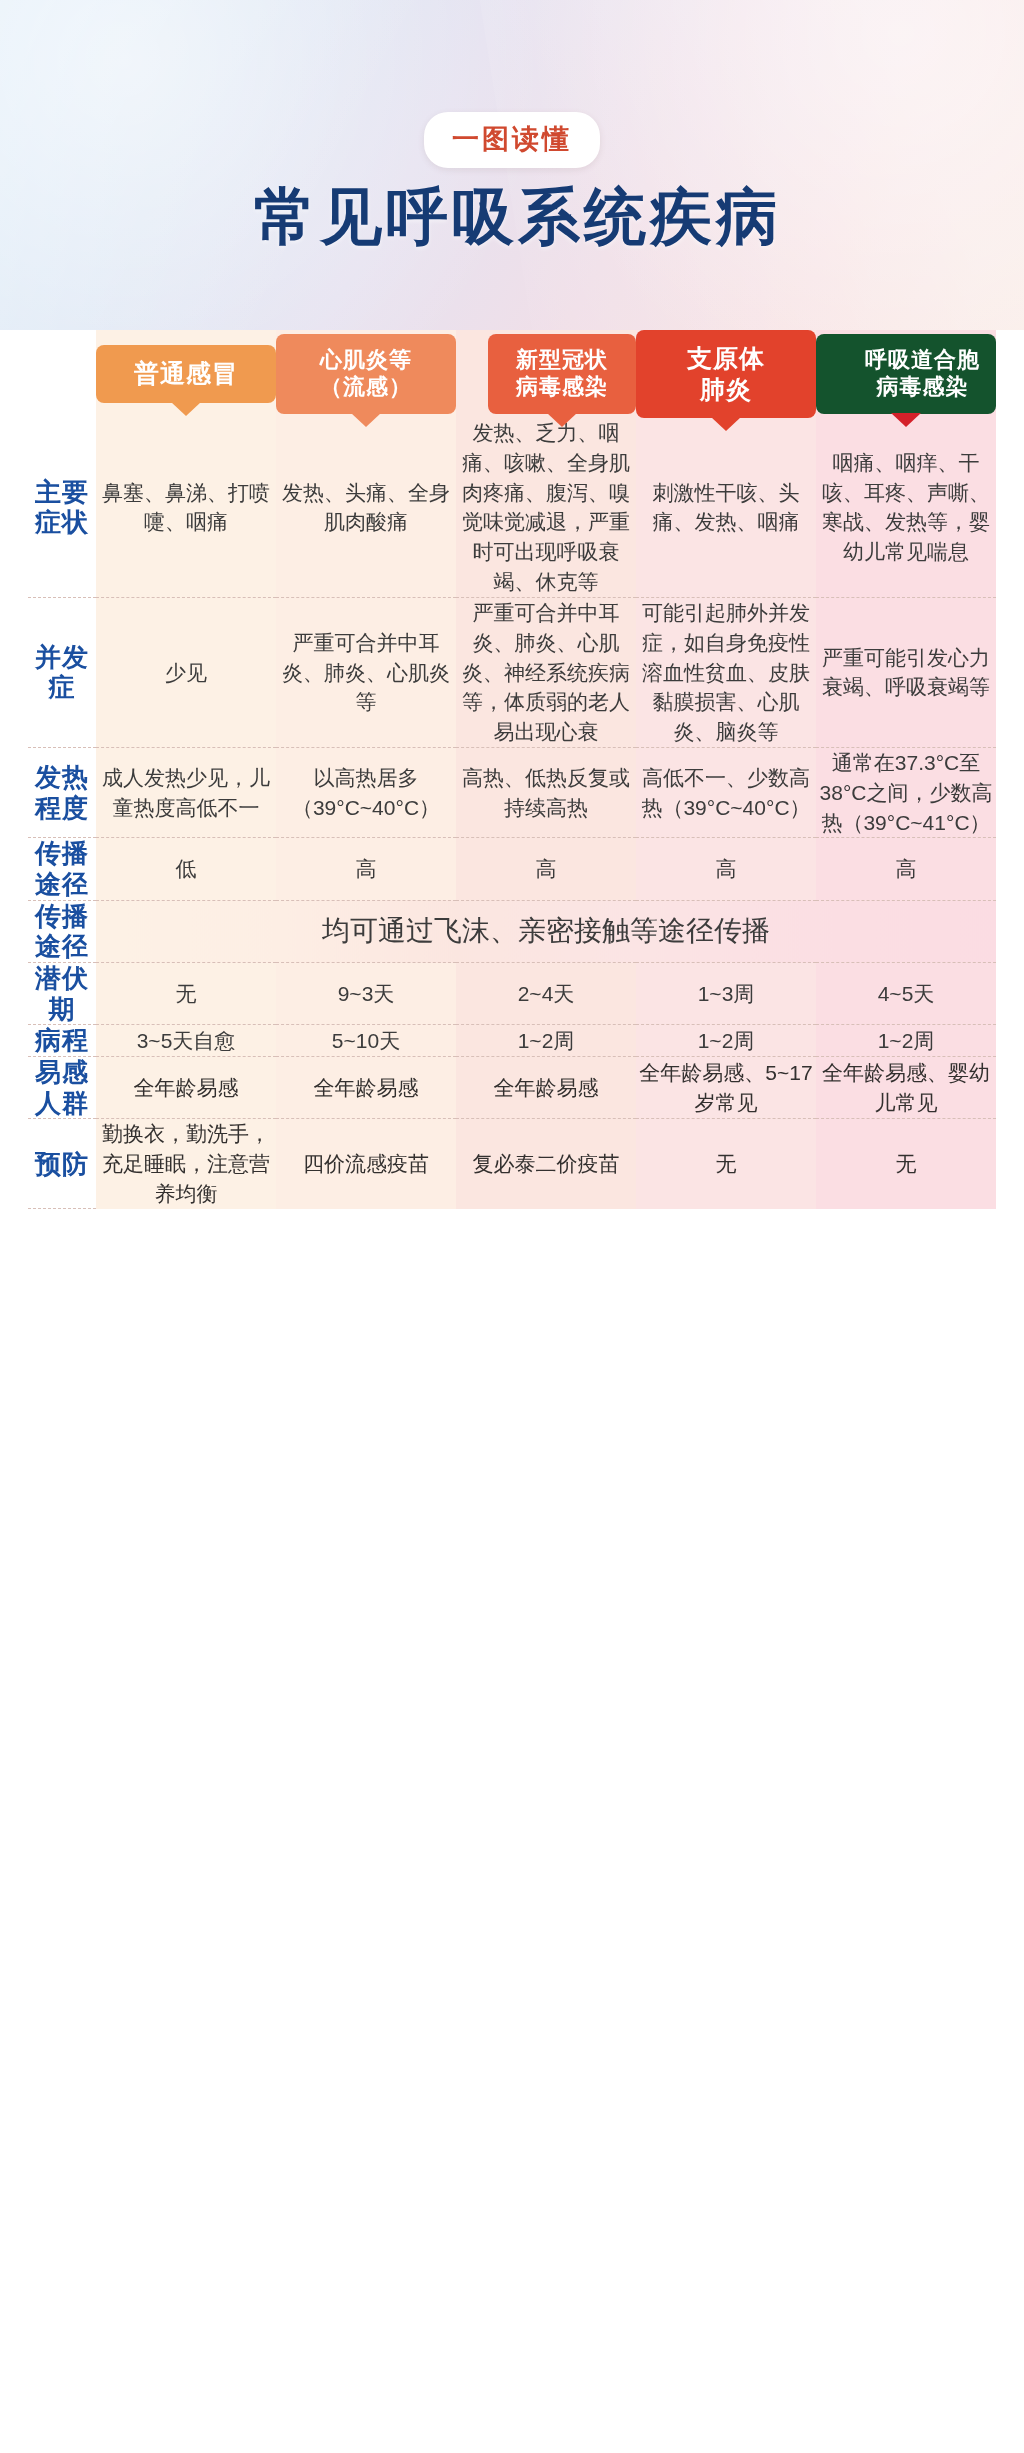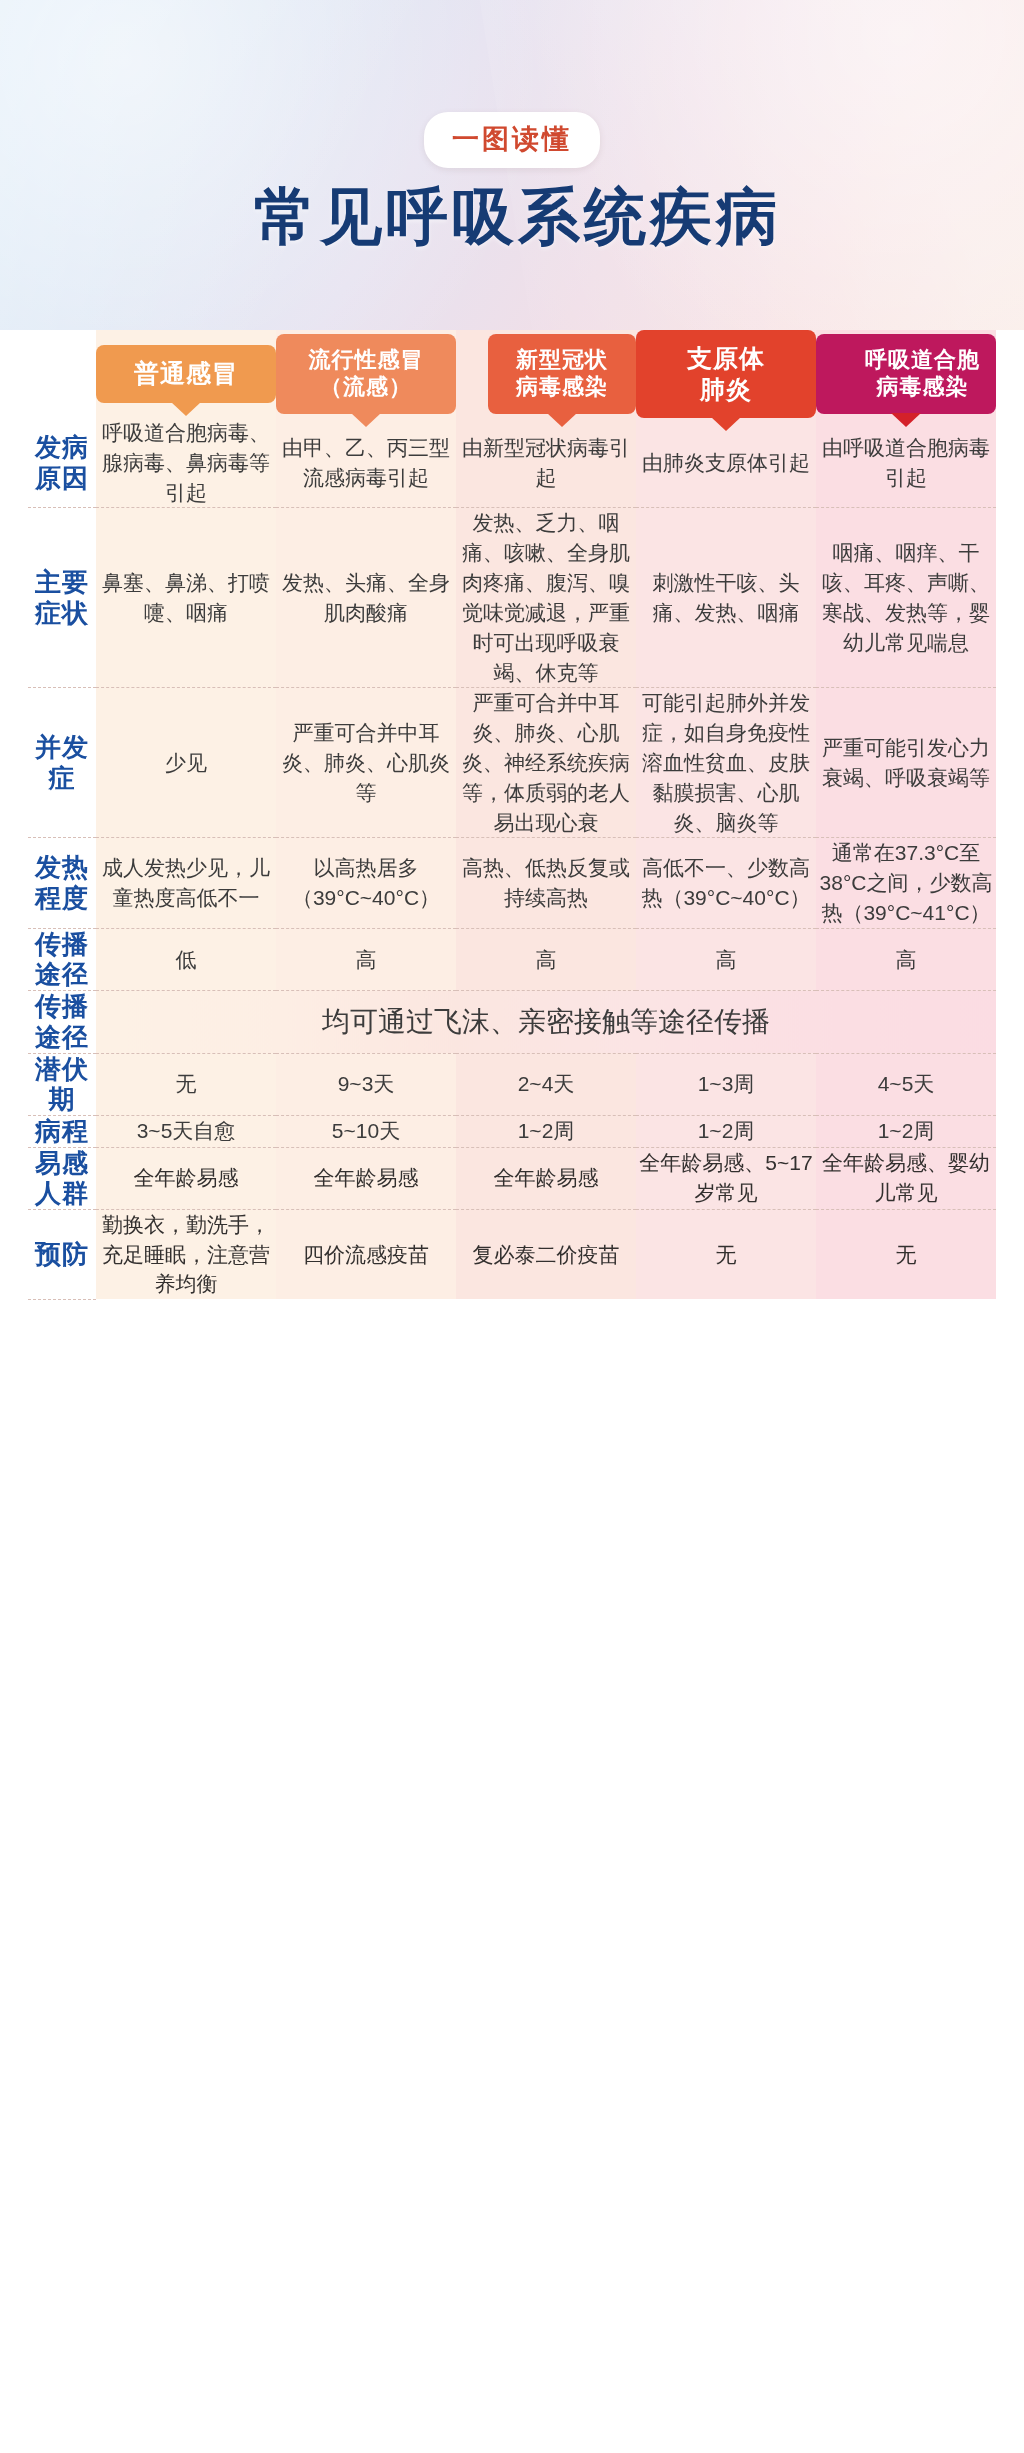--- a/index.html
+++ b/index.html
@@ -112,21 +112,21 @@
     border-right:15px solid transparent;
   }
   .h0{background:#f09a4f;}
   .h0 .arrow{border-top:14px solid #f09a4f;}
   .h1{background:#ef8a5c;}
   .h1 .arrow{border-top:14px solid #ef8a5c;}
   .h2{background:#e8603f;margin-left:32px;}
   .h2 .arrow{border-top:14px solid #e8603f;}
   .h3{background:#e2422c;}
   .h3 .arrow{border-top:14px solid #e2422c;}
-  .h4{background:#be185d;padding-left:37px;}
+  .h4{background:#14532d;padding-left:37px;}
   .h4 .arrow{border-top:14px solid #d4212a;}
   .hdr-cell.small{font-size:22px;}
 
   
   .rowlabel{
     color:#1a4fa0;
     font-weight:bold;
     font-size:26px;
     line-height:1.18;
     text-align:center;
@@ -193,21 +193,21 @@
         <tr class="hdr-row">
           <td class="labcol"></td>
           <td class="col0">
             <div class="hdr-cell h0">
               <span>普通感冒</span>
               <span class="arrow"></span>
             </div>
           </td>
           <td class="col1">
             <div class="hdr-cell h1 small">
-              <div>流行性感冒</div>
+              <div>心肌炎等</div>
               <div>（流感）</div>
               <span class="arrow"></span>
             </div>
           </td>
           <td class="col2">
             <div class="hdr-cell h2 small">
               <div>新型冠状</div>
               <div>病毒感染</div>
               <span class="arrow"></span>
             </div>
@@ -221,28 +221,20 @@
           </td>
           <td class="col4">
             <div class="hdr-cell h4 small">
               <div>呼吸道合胞</div>
               <div>病毒感染</div>
               <span class="arrow"></span>
             </div>
           </td>
         </tr>
 
-        <tr class="body-row">
-          <td class="rowlabel labcol">发病原因</td>
-          <td class="cell col0">呼吸道合胞病毒、腺病毒、鼻病毒等引起</td>
-          <td class="cell col1">由甲、乙、丙三型流感病毒引起</td>
-          <td class="cell col2">由新型冠状病毒引起</td>
-          <td class="cell col3">由肺炎支原体引起</td>
-          <td class="cell col4">由呼吸道合胞病毒引起</td>
-        </tr>
 
         <tr class="body-row">
           <td class="rowlabel labcol">主要症状</td>
           <td class="cell col0">鼻塞、鼻涕、打喷嚏、咽痛</td>
           <td class="cell col1">发热、头痛、全身肌肉酸痛</td>
           <td class="cell col2">发热、乏力、咽痛、咳嗽、全身肌肉疼痛、腹泻、嗅觉味觉减退，严重时可出现呼吸衰竭、休克等</td>
           <td class="cell col3">刺激性干咳、头痛、发热、咽痛</td>
           <td class="cell col4">咽痛、咽痒、干咳、耳疼、声嘶、寒战、发热等，婴幼儿常见喘息</td>
         </tr>
 

